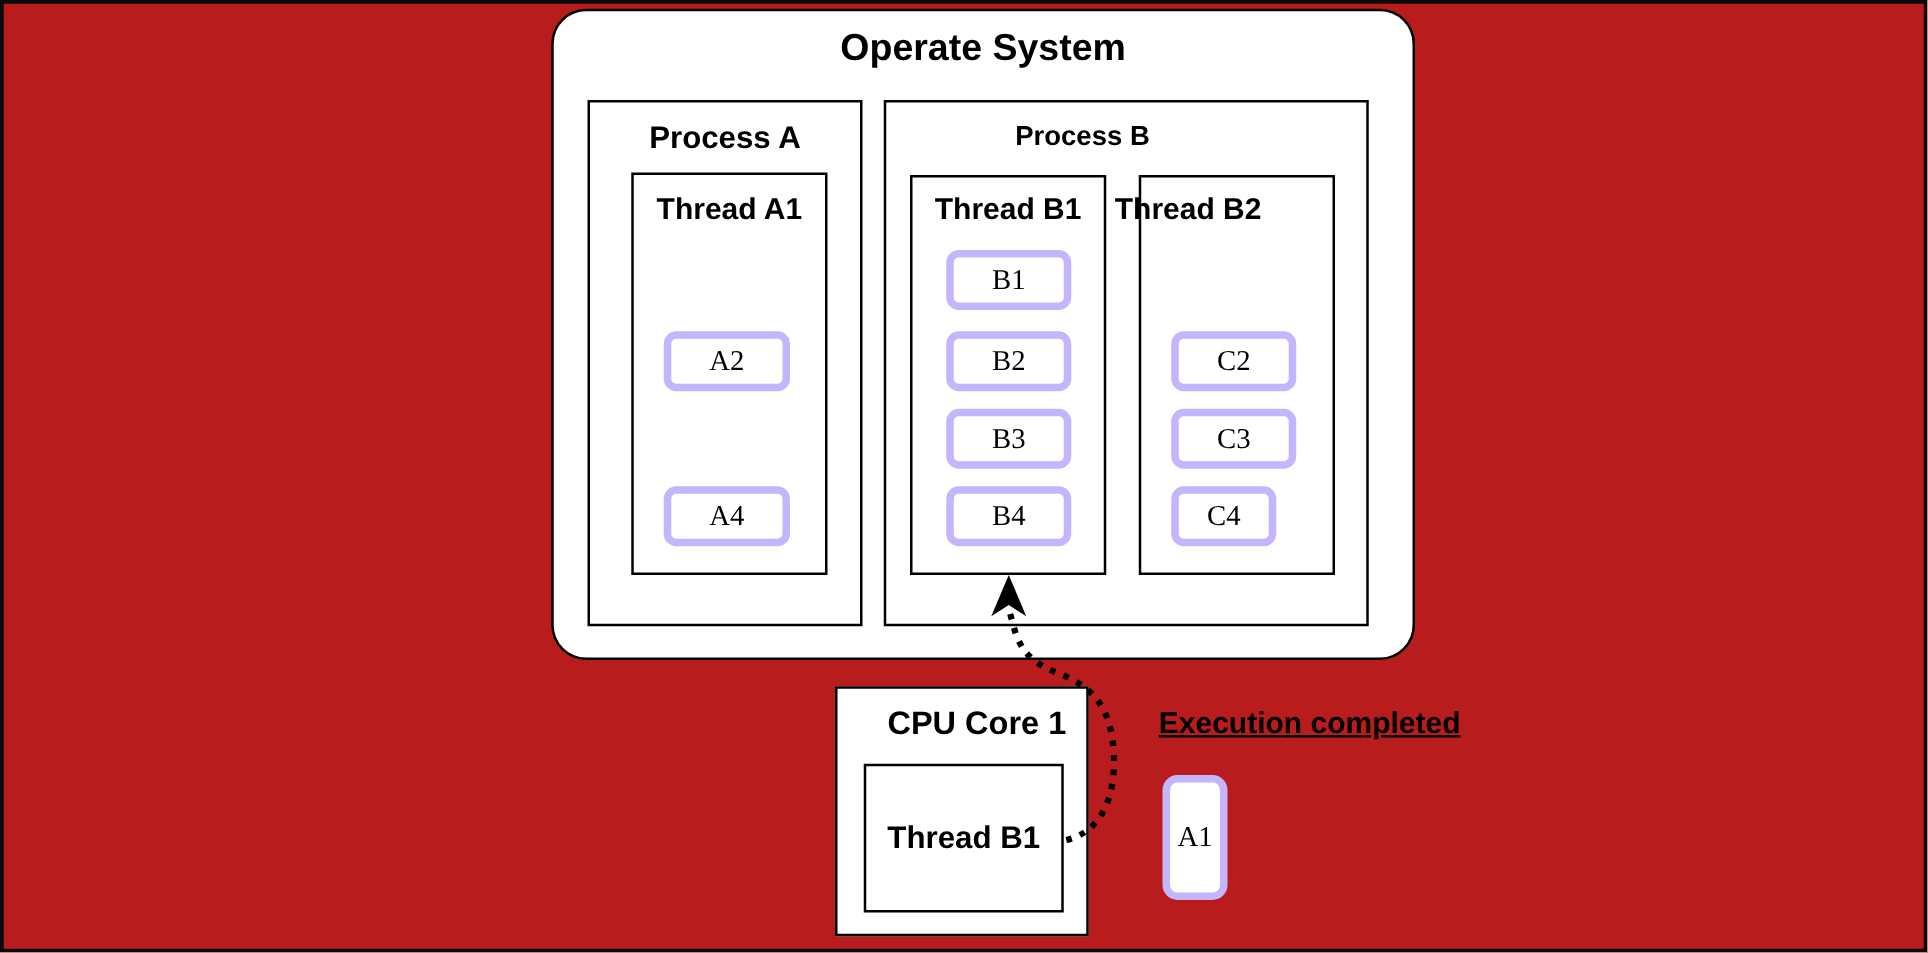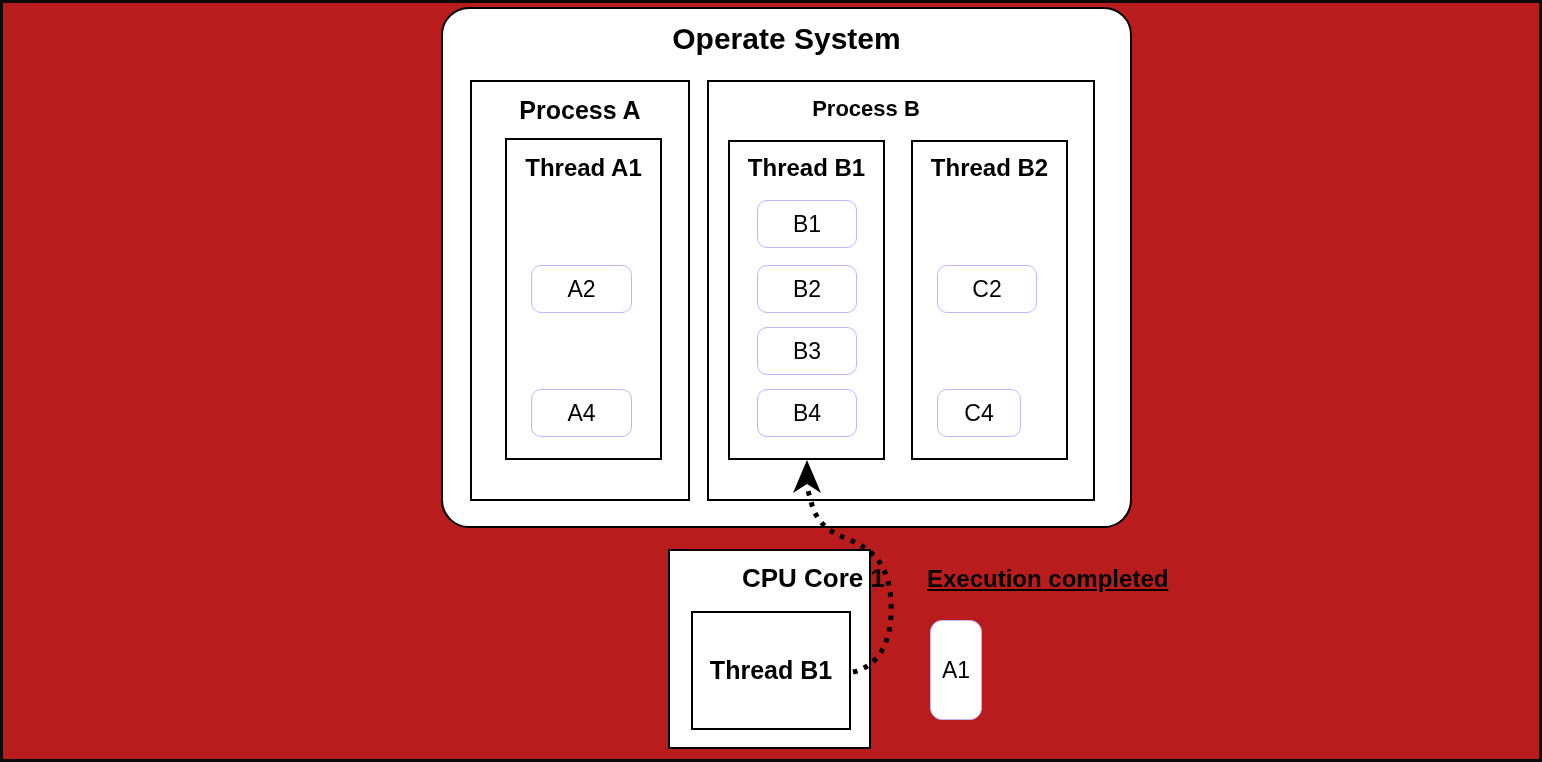--- a/index.html
+++ b/index.html
@@ -27,30 +27,31 @@
   .rounded-lg { border-radius: 28px; }
   .title {
     position: absolute;
     text-align: center;
     font-weight: 700;
     white-space: nowrap;
     z-index: 5;
   }
   .task {
     position: absolute;
-    border: 1px solid #c4b5fd;
+    border: 6px solid #c4b5fd;
     border-radius: 10px;
     background: #fff;
     box-sizing: border-box;
     display: flex;
     align-items: center;
     justify-content: center;
     font-size: 23px;
     font-weight: 400;
     z-index: 5;
+    font-family: Liberation Serif, serif;
   }
   .arrow-layer {
     position: absolute;
     inset: 0;
     z-index: 20;
     pointer-events: none;
   }
 </style>
 </head>
 <body>
@@ -72,26 +73,27 @@
   <div class="title" style="left:707px; top:96px; width:318px; font-size:22px;">Process B</div>
 
   <div class="box" style="left:728px; top:140px; width:157px; height:320px;"></div>
   <div class="title" style="left:728px; top:154px; width:157px; font-size:24px;">Thread B1</div>
   <div class="task" style="left:757px; top:200px; width:100px; height:48px;">B1</div>
   <div class="task" style="left:757px; top:265px; width:100px; height:48px;">B2</div>
   <div class="task" style="left:757px; top:327px; width:100px; height:48px;">B3</div>
   <div class="task" style="left:757px; top:389px; width:100px; height:48px;text-align:right;">B4</div>
 
   <div class="box" style="left:911px; top:140px; width:157px; height:320px;"></div>
-  <div class="title" style="left:911px; top:154px; width:157px; font-size:24px;">Thread B2</div>
+  <div class="title" style="left:872px; top:154px; width:157px; font-size:24px;">Thread B2</div>
   <div class="task" style="left:937px; top:265px; width:100px; height:48px;">C2</div>
+  <div class="task" style="left:937px; top:327px; width:100px; height:48px;">C3</div>
   <div class="task" style="left:937px; top:389px; width:84px; height:48px;">C4</div>
 
   <div class="box" style="left:668px; top:549px; width:203px; height:200px;"></div>
-  <div class="title" style="left:668px; top:563px; width:203px; font-size:26px;padding-left:44px;">CPU Core 1</div>
+  <div class="title" style="left:636px; top:563px; width:203px; font-size:26px;padding-left:44px;">CPU Core 1</div>
   <div class="box" style="left:691px; top:611px; width:160px; height:119px; display:flex; align-items:center; justify-content:center; font-weight:700; font-size:25px;">Thread B1</div>
 
   <div class="title" style="left:927px; top:565px; width:241px; font-size:24px; text-align:left;text-decoration:underline;">Execution completed</div>
   <div class="task" style="left:930px; top:620px; width:52px; height:100px; border-radius:12px;">A1</div>
 
   <svg class="arrow-layer" width="1542" height="762" viewBox="0 0 1542 762">
     <path d="M 853 672 C 879 666, 893 641, 891 602 C 889 566, 874 550, 850 540 C 829 532, 818 524, 812 505 L 807 487" fill="none" stroke="#000" stroke-width="5" stroke-dasharray="4.5 7"></path>
     <path d="M 807 460 L 793 493 L 807 484 L 821 493 Z" fill="#000"></path>
   </svg>
 

